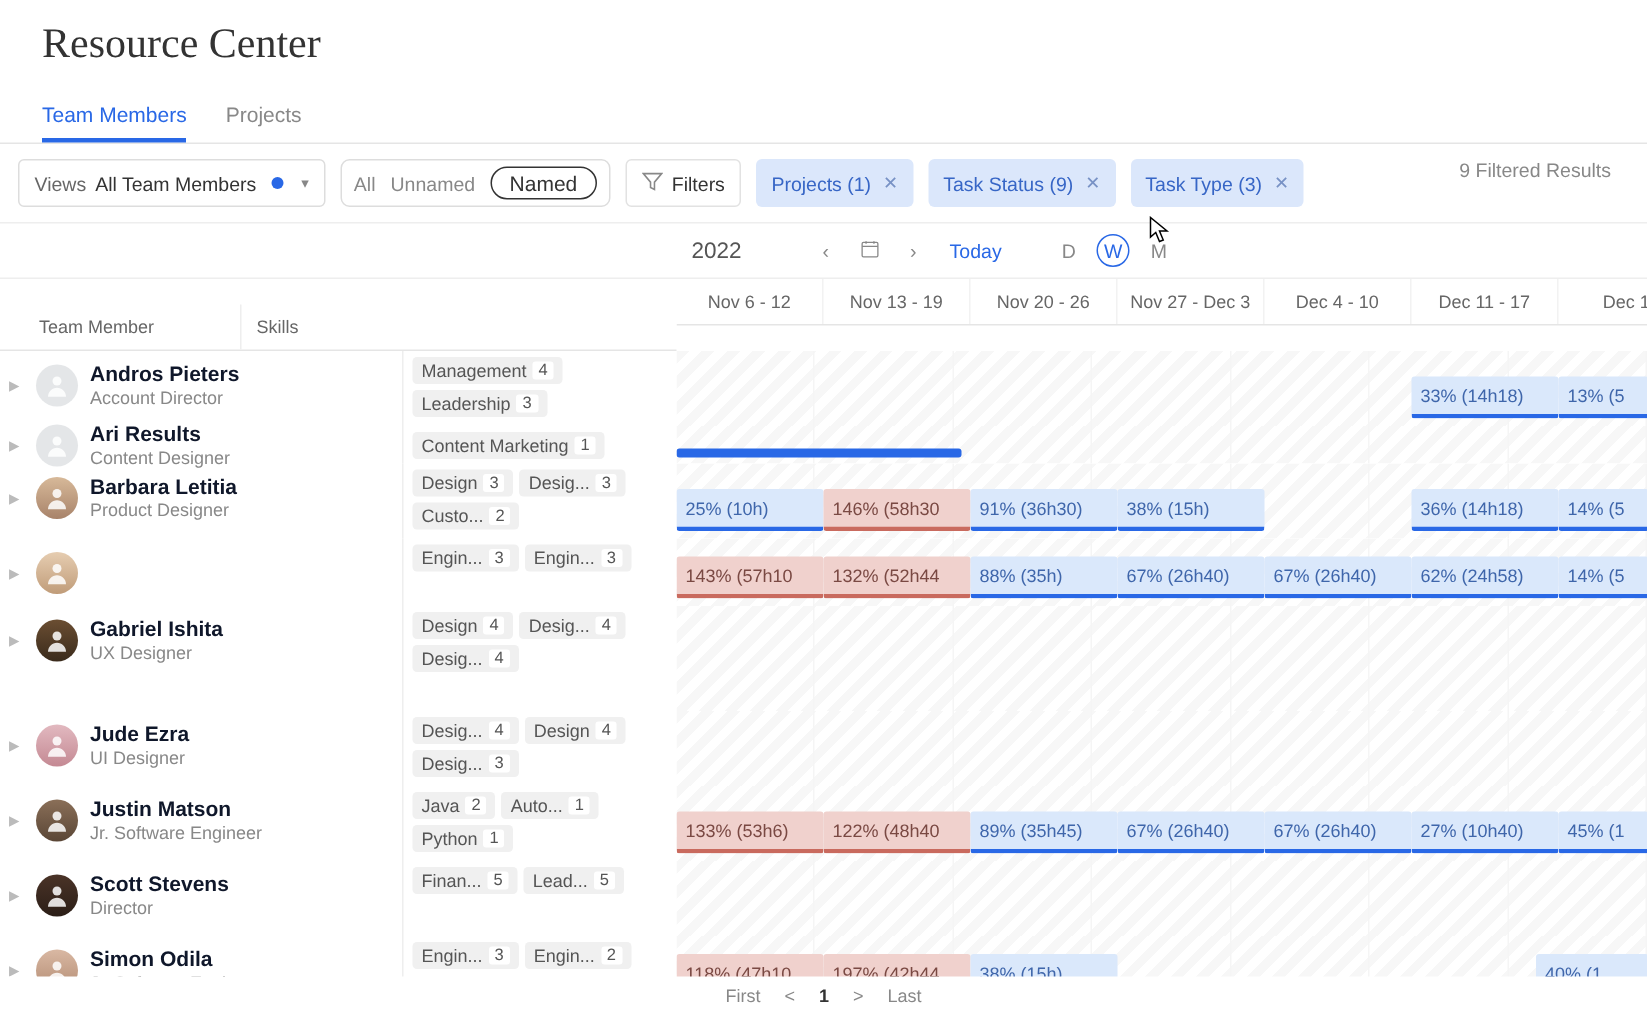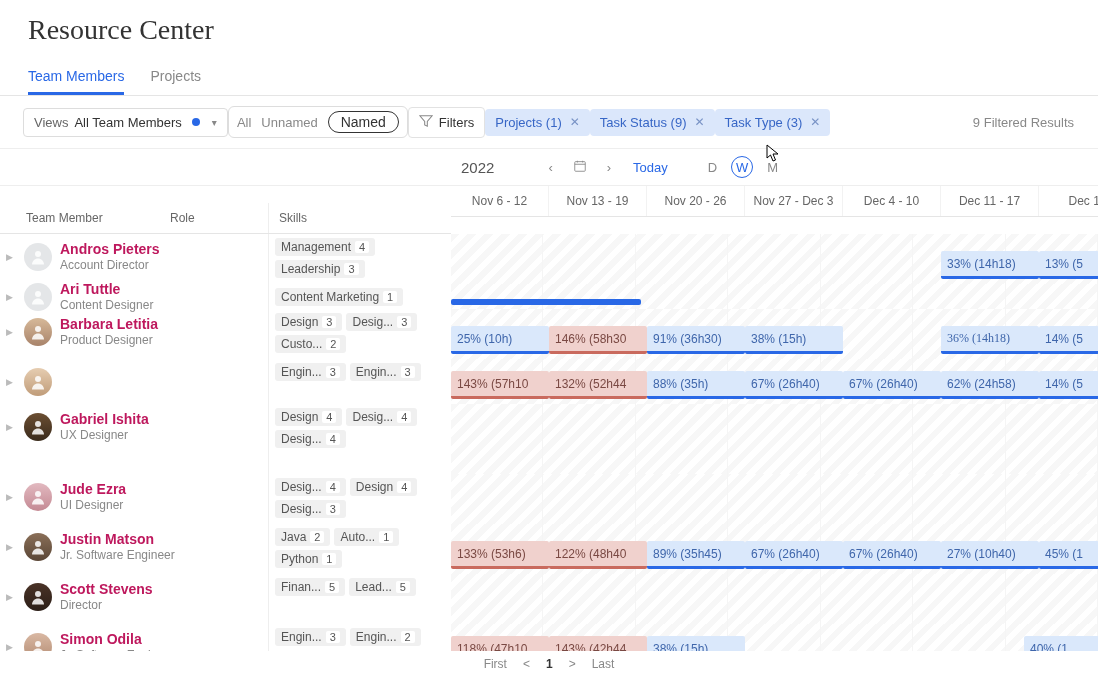--- a/index.html
+++ b/index.html
@@ -1,21 +1,21 @@
 <!DOCTYPE html>
 <html><head>
 <meta charset="utf-8">
 <style>
 * { box-sizing: border-box; margin: 0; padding: 0; }
 body { font-family: -apple-system, BlinkMacSystemFont, "Segoe UI", Arial, sans-serif; font-size: 13px; color: #333; background: #fff; width: 1098px; height: 679px; overflow: hidden; position: relative; }
 .title { font-family: Georgia, "Times New Roman", serif; font-size: 28px; font-weight: 400; padding: 14px 0 4px 28px; color: #333; }
 .tabs { display: flex; gap: 26px; padding: 10px 0 0 28px; border-bottom: 1px solid #e5e5e5; }
 .tab { padding: 8px 0; color: #888; cursor: pointer; font-size: 14px; }
 .tab.active { color: #2968e6; border-bottom: 3px solid #2968e6; }
-.toolbar { display: flex; align-items: center; gap: 0; padding: 10px 12px; margin-left: 11px; }
+.toolbar { display: flex; gap: 10px; padding: 10px 12px; }
 .views-box { display: flex; align-items: center; gap: 6px; border: 1px solid #ddd; border-radius: 4px; padding: 6px 10px; font-size: 13px; }
 .views-label { color: #666; }
 .dot { width: 8px; height: 8px; border-radius: 50%; background: #2968e6; margin-left: 4px; }
 .chev { font-size: 10px; color: #888; margin-left: 6px; }
 .name-group { display: flex; align-items: center; gap: 10px; border: 1px solid #ddd; border-radius: 6px; padding: 4px 8px; }
 .name-link { color: #888; font-size: 13px; cursor: pointer; }
 .named-pill { border: 1.5px solid #333; border-radius: 20px; padding: 2px 12px; font-size: 14px; cursor: pointer; }
 .filters { display: flex; align-items: center; gap: 6px; border: 1px solid #e2e2e2; border-radius: 4px; padding: 6px 10px; cursor: pointer; }
 .filter-chip { display: flex; align-items: center; gap: 8px; background: #dbe7fb; border-radius: 4px; padding: 6px 10px; color: #3766c6; cursor: pointer; font-size: 13px; }
 .filter-chip .x { color: #7892c5; font-size: 12px; }
@@ -38,21 +38,21 @@
 .skills-col-border { border-left: 1px solid #eee; }
 .name-block { width: 268px; flex-shrink: 0; display: flex; align-items: center; gap: 8px; padding: 4px 0 4px 6px; }
 .expand { color: #bbb; font-size: 9px; cursor: pointer; width: 10px; }
 .avatar { width: 28px; height: 28px; border-radius: 50%; background: #ddd; flex-shrink: 0; display: flex; align-items: center; justify-content: center; color: #fff; font-size: 11px; overflow: hidden; }
 .av1 { background: #e4e6e8; } .av2 { background: #e4e6e8; }
 .av3 { background: linear-gradient(#d7b999,#a8836a); } .av4 { background: linear-gradient(#e6cdb1,#c09c79); }
 .av5 { background: linear-gradient(#6b4e32,#3a2b1c); } .av6 { background: linear-gradient(#e2b9c0,#c48993); }
 .av7 { background: linear-gradient(#8a6f58,#5a4636); } .av8 { background: linear-gradient(#4a3327,#2b1e17); }
 .av9 { background: linear-gradient(#d9b8a3,#b38c73); }
 .name-text { display: flex; flex-direction: column; line-height: 1.2; }
-.name-top { font-weight: 600; color: #be185d; font-size: 14px; }
+.name-top { font-weight: 600; color: #0f172a; font-size: 14px; }
 .name-sub { font-size: 12px; color: #888; }
 .skill-cell { flex: 1; display: flex; flex-wrap: wrap; gap: 4px; padding: 4px 6px; align-content: flex-start; }
 .skill-tag { display: inline-flex; align-items: center; gap: 4px; background: #f0f0f0; border-radius: 3px; padding: 2px 6px; font-size: 12px; color: #555; }
 .skill-tag .cnt { background: #fff; border-radius: 2px; padding: 0 4px; font-size: 11px; }
 .rightcol { flex: 1; overflow: hidden; position: relative; }
 .date-header { display: flex; border-bottom: 1px solid #e5e5e5; }
 .date-cell { width: 98px; flex-shrink: 0; font-size: 12px; color: #666; padding: 8px 0; text-align: center; border-right: 1px solid #f2f2f2; }
 .row-bg { display: flex; position: absolute; inset: 0; }
 .row-bg .col { width: 98px; border-right: 1px solid #f5f5f5; }
 .track { height: 45px; display: flex; align-items: center; position: relative; }
@@ -130,21 +130,20 @@
     <span class="scale-btn">D</span>
     <span class="scale-btn active">W</span>
     <span class="scale-btn">M</span>
   </div>
 </div>
 
 <div class="grid">
   <div class="leftcol">
     <div class="columns-header">
       <div class="col-h col-team">Team Member</div>
-      <div class="col-h col-role">Role</div>
       <div class="col-h col-skills skills-col-border">Skills</div>
     </div>
   </div>
   <div class="rightcol">
     <div class="date-header" id="date-header">
         <div class="date-cell">Nov 6 - 12</div>
         <div class="date-cell">Nov 13 - 19</div>
         <div class="date-cell">Nov 20 - 26</div>
         <div class="date-cell">Nov 27 - Dec 3</div>
         <div class="date-cell">Dec 4 - 10</div>
@@ -196,21 +195,21 @@
       <div class="leftblock">
     <div class="name-block" style="height:25px">
       <span class="expand">▶</span>
       <div class="avatar av2">
         <svg width="18" height="18" viewBox="0 0 24 24">
               <circle cx="12" cy="8" r="4" fill="#fff" opacity="0.85"></circle>
               <path d="M4 22c0-4.4 3.6-8 8-8s8 3.6 8 8" fill="#fff" opacity="0.85"></path>
             </svg>
       </div>
       <div class="name-text">
-        <div class="name-top">Ari Tuttle</div>
+        <div class="name-top">Ari Results</div>
         <div class="name-sub">Content Designer</div>
       </div>
     </div>
     <div class="skill-cell skills-col-border" style="height:25px">
           <span class="skill-tag">Content Marketing<span class="cnt">1</span></span>
         </div>
       </div>
       <div class="rightcol" style="position: relative; height: 25px;">
         <div class="hatched"></div>
         <div class="row-bg">
@@ -257,21 +256,21 @@
           <div class="col"></div>
           <div class="col"></div>
           <div class="col"></div>
           <div class="col"></div>
         </div>
         <div class="track" style="height: 50px; position: relative;">
           <div class="bar bar-blue" style="left: 0px; width: 98px; top: 17px;">25% (10h)</div>
           <div class="bar bar-red" style="left: 98px; width: 98px; top: 17px;">146% (58h30</div>
           <div class="bar bar-blue" style="left: 196px; width: 98px; top: 17px;">91% (36h30)</div>
           <div class="bar bar-blue" style="left: 294px; width: 98px; top: 17px;">38% (15h)</div>
-          <div class="bar bar-blue" style="left: 490px; width: 98px; top: 17px; font-family: Liberation Serif, serif;">36% (14h18)</div>
+          <div class="bar bar-blue" style="left: 490px; width: 98px; top: 17px;">36% (14h18)</div>
           <div class="bar bar-blue" style="left: 588px; width: 60px; top: 17px;">14% (5</div>
         </div>
       </div>
     </div>
     <div class="row-block" style="height: 45px;">
       <div class="leftblock">
     <div class="name-block" style="height:45px">
       <span class="expand">▶</span>
       <div class="avatar av4">
         <svg width="18" height="18" viewBox="0 0 24 24">
@@ -480,21 +479,21 @@
           <div class="col"></div>
           <div class="col"></div>
           <div class="col"></div>
           <div class="col"></div>
           <div class="col"></div>
           <div class="col"></div>
           <div class="col"></div>
         </div>
         <div class="track" style="height: 45px; position: relative;">
           <div class="bar bar-red" style="left: 0px; width: 98px; top: 12px;">118% (47h10</div>
-          <div class="bar bar-red" style="left: 98px; width: 98px; top: 12px;">143% (42h44</div>
+          <div class="bar bar-red" style="left: 98px; width: 98px; top: 12px;">197% (42h44</div>
           <div class="bar bar-blue" style="left: 196px; width: 98px; top: 12px;">38% (15h)</div>
           <div class="bar bar-blue" style="left: 573px; width: 75px; top: 12px;">40% (1</div>
         </div>
       </div>
     </div>
   </div>
 
 <div class="pager">
   <span>First</span>
   <span>&lt;</span>

